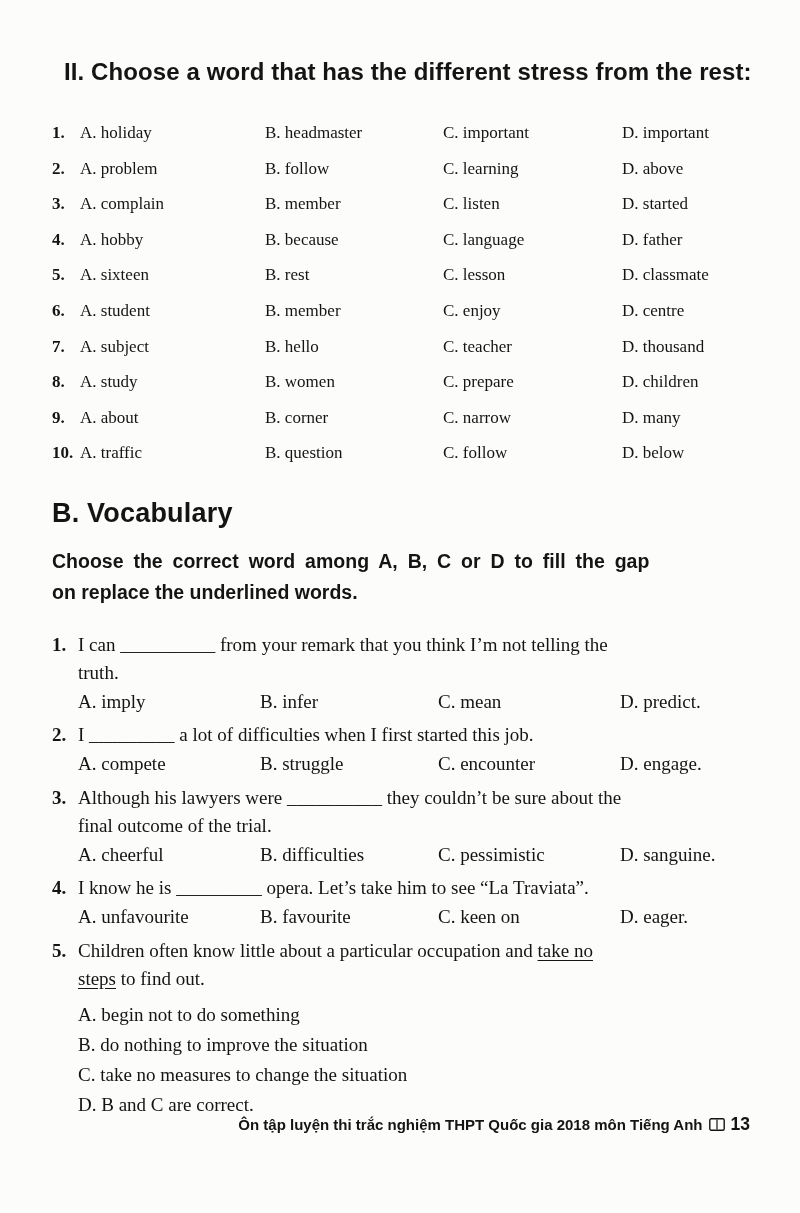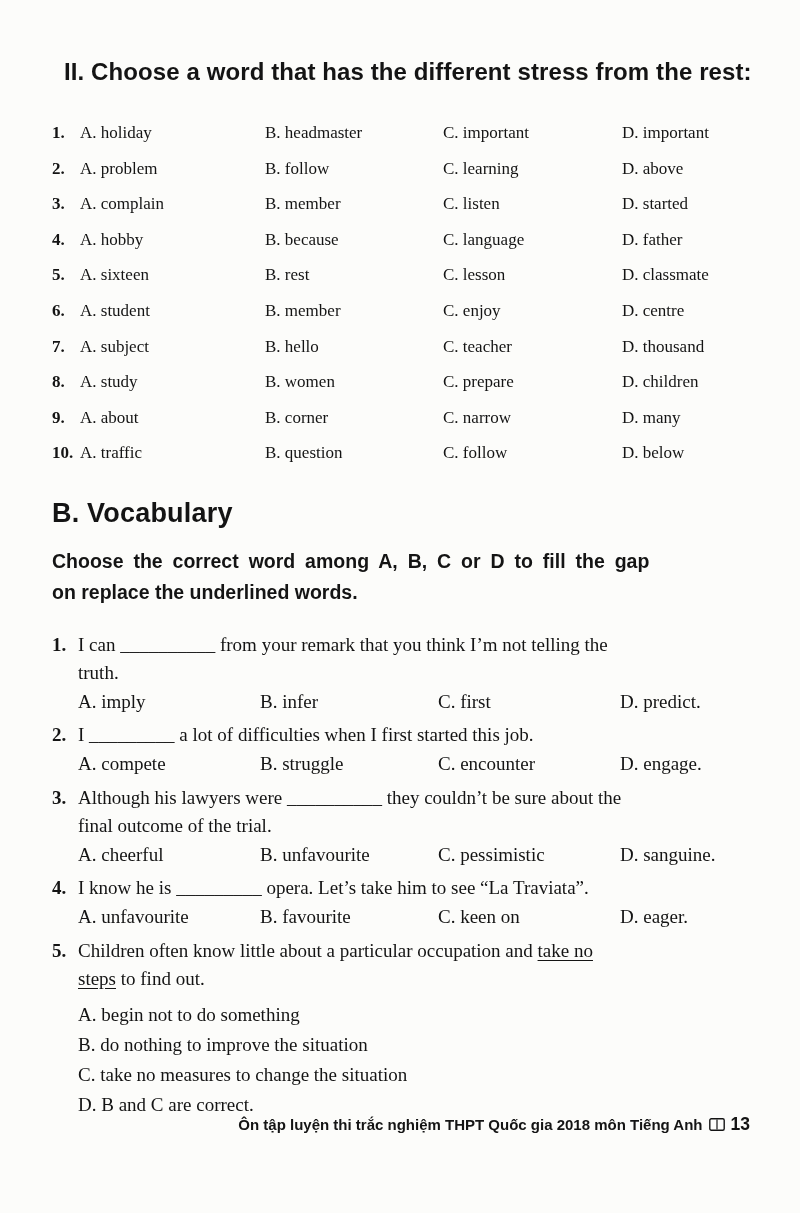--- a/index.html
+++ b/index.html
@@ -164,21 +164,21 @@
   <div class="qlist">
 
     <div class="q">
       <span class="qnum">1.</span>
       <div class="qbody">
         <div class="qline">I can __________ from your remark that you think I’m not telling the</div>
         <div class="qline">truth.</div>
         <div class="opts">
           <span>A. imply</span>
           <span>B. infer</span>
-          <span>C. first</span>
+          <span>C. mean</span>
           <span>D. predict.</span>
         </div>
       </div>
     </div>
 
     <div class="q">
       <span class="qnum">2.</span>
       <div class="qbody">
         <div class="qline">I _________ a lot of difficulties when I first started this job.</div>
         <div class="opts">
@@ -190,21 +190,21 @@
       </div>
     </div>
 
     <div class="q">
       <span class="qnum">3.</span>
       <div class="qbody">
         <div class="qline">Although his lawyers were __________ they couldn’t be sure about the</div>
         <div class="qline">final outcome of the trial.</div>
         <div class="opts">
           <span>A. cheerful</span>
-          <span>B. unfavourite</span>
+          <span>B. difficulties</span>
           <span>C. pessimistic</span>
           <span>D. sanguine.</span>
         </div>
       </div>
     </div>
 
     <div class="q">
       <span class="qnum">4.</span>
       <div class="qbody">
         <div class="qline">I know he is _________ opera. Let’s take him to see “La Traviata”.</div>

